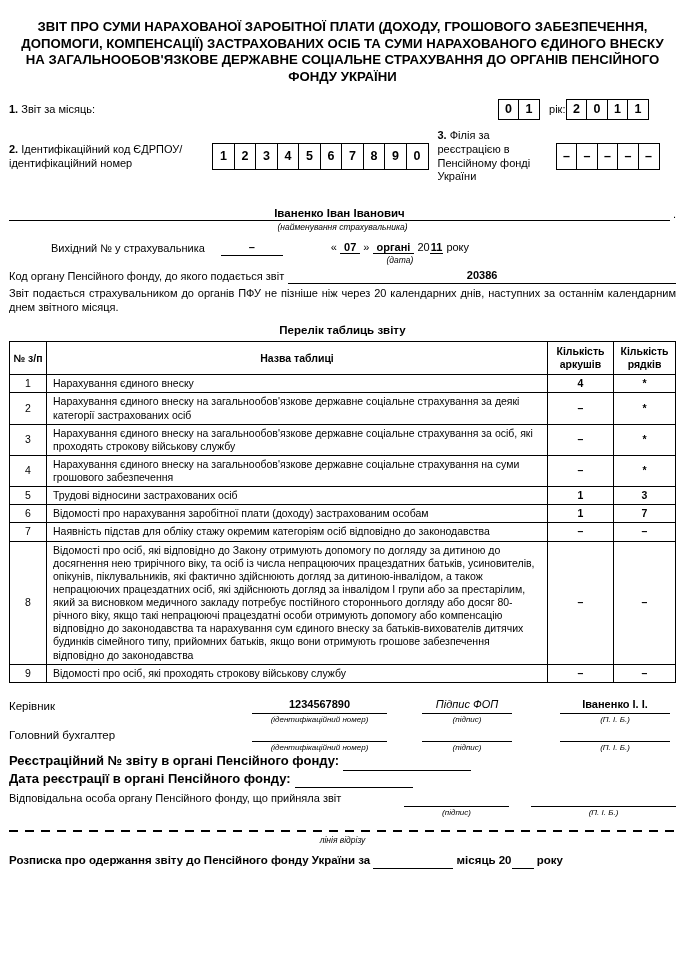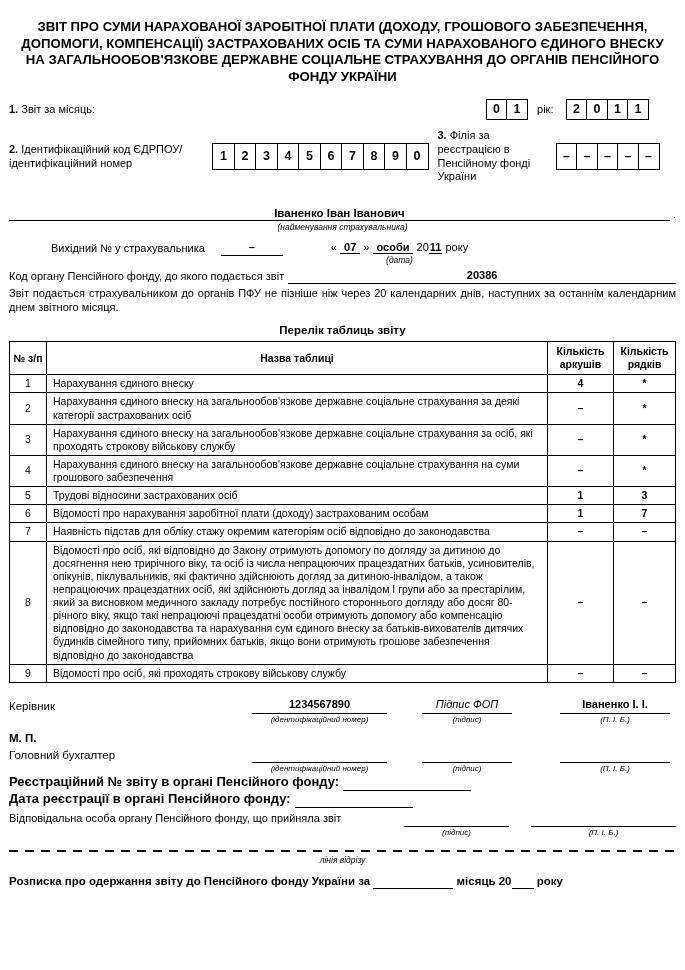--- a/index.html
+++ b/index.html
@@ -29,21 +29,21 @@
     display:flex; align-items:center; justify-content:center;
     font-weight:bold; font-size:12.5px; background:#fff;
   }
   .box + .box { margin-left:-1.5px; }
   .box.tall { width:23px; height:27px; }
   .box.dash { width:22px; height:27px; }
 
   .row1 { display:flex; align-items:center; margin-top:14px; }
   .row1 .lbl { font-size:11px; }
   .row1 .spacer { flex:1; }
-  .riklbl { margin:0 12px 0 9px; }
+  .riklbl { margin:0 0 0 9px; }
   .row1-right { display:flex; align-items:center; margin-right:27px; }
 
   .row2 { display:flex; align-items:center; margin-top:9px; }
   .lbl2 { width:203px; }
   .lbl3 { width:118px; margin-left:9px; }
 
   .secnum { font-weight:bold; }
 
   
   .nameline { display:flex; align-items:flex-end; margin-top:22px; }
@@ -162,21 +162,21 @@
   <div class="nameline">
     <span class="fullline">Іваненко Іван Іванович</span>
     <span class="period">.</span>
   </div>
   <div class="cap name-cap">(найменування страхувальника)</div>
 
   <div class="outgoing">
     <span class="olbl">Вихідний № у страхувальника</span>
     <span class="blank oval">–</span>
     <span class="dategroup">
-      <span><span>«</span> <span class="bu">07</span> <span>»</span> <span class="bu">особи</span> <span>20</span><span class="bu yr">11</span> <span>року</span></span>
+      <span><span>«</span> <span class="bu">07</span> <span>»</span> <span class="bu">органі</span> <span>20</span><span class="bu yr">11</span> <span>року</span></span>
       <div class="cap">(дата)</div>
     </span>
   </div>
 
   <div class="pfcode">
     <span class="pclbl">Код органу Пенсійного фонду, до якого подається звіт</span>
     <span class="blank pcval">20386</span>
   </div>
 
   <div class="note">Звіт подається страхувальником до органів ПФУ не пізніше ніж через 20 календарних днів, наступних за останнім календарним днем звітного місяця.</div>
@@ -258,21 +258,20 @@
     <span class="sigcol w90">
       <span class="sigval italv">Підпис ФОП</span>
       <span class="sigcap">(підпис)</span>
     </span>
     <span class="sigcol w110">
       <span class="sigval boldv">Іваненко І. І.</span>
       <span class="sigcap">(П. І. Б.)</span>
     </span>
   </div>
 
-  <div class="mp">М. П.</div>
 
   <div class="sigrow acc-row">
     <span class="who">Головний бухгалтер</span>
     <span class="sigcol w135">
       <span class="sigval">&nbsp;</span>
       <span class="sigcap">(ідентифікаційний номер)</span>
     </span>
     <span class="sigcol w90">
       <span class="sigval">&nbsp;</span>
       <span class="sigcap">(підпис)</span>

